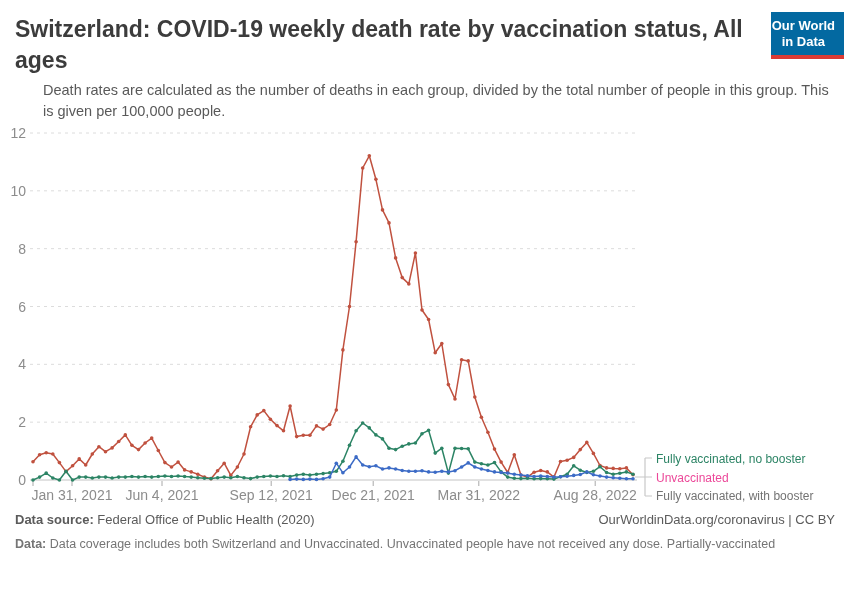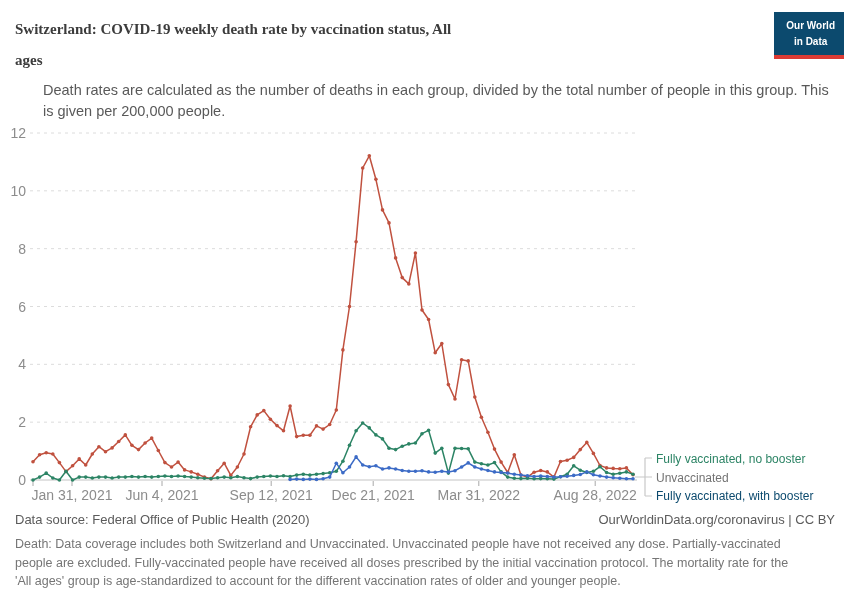--- a/index.html
+++ b/index.html
@@ -1,45 +1,45 @@
 <!DOCTYPE html>
 <html><head>
 <meta charset="utf-8">
 <style>
   html,body{margin:0;padding:0;background:#fff;}
   body{width:850px;height:600px;position:relative;overflow:hidden;
        font-family:"Liberation Sans","DejaVu Sans",sans-serif;}
   .abs{position:absolute;}
   #title{left:15px;top:14px;width:755px;
-         font-family:Liberation Serif, serif;
-         font-weight:bold;font-size:15px;line-height:31px;color:#3c3c3c;}
+         font-family:Liberation Sans, sans-serif;
+         font-weight:bold;font-size:23px;line-height:31px;color:#3c3c3c;}
   #subtitle{left:15px;top:80px;width:825px;font-size:14.5px;line-height:21px;color:#595959;margin-left:28px;}
-  #logo{right:6px;top:12px;background:#0c4a6e;color:#fff;text-align:center;
-        font-size:10px;font-weight:bold;line-height:16px;padding:6px 9px 5px 12px;
+  #logo{right:6px;top:12px;background:#0369a1;color:#fff;text-align:center;
+        font-size:13px;font-weight:bold;line-height:16px;padding:6px 9px 5px 1px;
         border-bottom:4px solid #dc3b34;}
   #chart-svg{left:0;top:0;}
   .legend-row{position:absolute;left:656px;height:18px;font-size:12px;line-height:18px;white-space:nowrap;}
   #footer-row{left:15px;top:512px;width:820px;font-size:13px;color:#5b5b5b;display:flex;justify-content:space-between;}
   #note{left:15px;top:535px;width:822px;font-size:12.5px;line-height:18.5px;color:#757575;}
-  b{font-weight:normal;}
+  b{font-weight:bold;}
 </style>
 </head>
 <body>
 
 <div class="abs" id="title">
   <span>Switzerland: COVID-19 weekly death rate by vaccination status, All</span><br>
   <span>ages</span>
 </div>
 <div class="abs" id="logo">
   <span>Our World</span><br>
   <span>in Data</span>
 </div>
 <div class="abs" id="subtitle">
   <span>Death rates are calculated as the number of deaths in each group, divided by the total number of people in this group. This</span><br>
-  <span>is given per 200,000 people.</span>
+  <span>is given per 100,000 people.</span>
 </div>
 
 <svg class="abs" id="chart-svg" width="850" height="600">
     <line x1="30" y1="480" x2="637" y2="480" stroke="#c4c4c4" stroke-width="1"></line>
     <text x="26" y="485" text-anchor="end" fill="#8c8c8c" font-size="14px">0</text>
     <line x1="30" y1="422.1666666666667" x2="637" y2="422.1666666666667" stroke="#dcdcdc" stroke-width="1" stroke-dasharray="3,4"></line>
     <text x="26" y="427.1666666666667" text-anchor="end" fill="#8c8c8c" font-size="14px">2</text>
     <line x1="30" y1="364.3333333333333" x2="637" y2="364.3333333333333" stroke="#dcdcdc" stroke-width="1" stroke-dasharray="3,4"></line>
     <text x="26" y="369.3333333333333" text-anchor="end" fill="#8c8c8c" font-size="14px">4</text>
     <line x1="30" y1="306.5" x2="637" y2="306.5" stroke="#dcdcdc" stroke-width="1" stroke-dasharray="3,4"></line>
@@ -309,27 +309,26 @@
       <circle cx="626.4" cy="478.8" r="1.8" fill="#3c6bc6"></circle>
       <circle cx="633.0" cy="478.8" r="1.8" fill="#3c6bc6"></circle>
     </g>
     <path d="M635,477 H645 M645,458 V496 M645,458 H652 M645,477 H652 M645,496 H652" stroke="#c8c8c8" fill="none" stroke-width="1.2"></path>
   </svg>
 
 <div class="legend-row" style="top:450px;">
   <span class="legend-label" style="color: rgb(44, 132, 101);">Fully vaccinated, no booster</span>
 </div>
 <div class="legend-row" style="top:468.5px;">
-  <span class="legend-label" style="color: #737373;">Unvaccinated</span>
+  <span class="legend-label" style="color: #ec4899;">Unvaccinated</span>
 </div>
 <div class="legend-row" style="top:487px;">
-  <span class="legend-label" style="color: #0c4a6e;">Fully vaccinated, with booster</span>
+  <span class="legend-label" style="color: #737373;">Fully vaccinated, with booster</span>
 </div>
 
 <div class="abs" id="footer-row">
   <span><b>Data source:</b><span> Federal Office of Public Health (2020)</span></span>
   <span>OurWorldinData.org/coronavirus | CC BY</span>
 </div>
 <div class="abs" id="note">
-  <b>Death:</b><span> Data coverage includes both Switzerland and Unvaccinated. Unvaccinated people have not received any dose. Partially-vaccinated</span><br>
-  <span>people are excluded. Fully-vaccinated people have received all doses prescribed by the initial vaccination protocol. The mortality rate for the</span><br>
-  <span>'All ages' group is age-standardized to account for the different vaccination rates of older and younger people.</span>
+  <b>Data:</b><span> Data coverage includes both Switzerland and Unvaccinated. Unvaccinated people have not received any dose. Partially-vaccinated</span><br>
+  <br>
 </div>
 
 </body></html>

